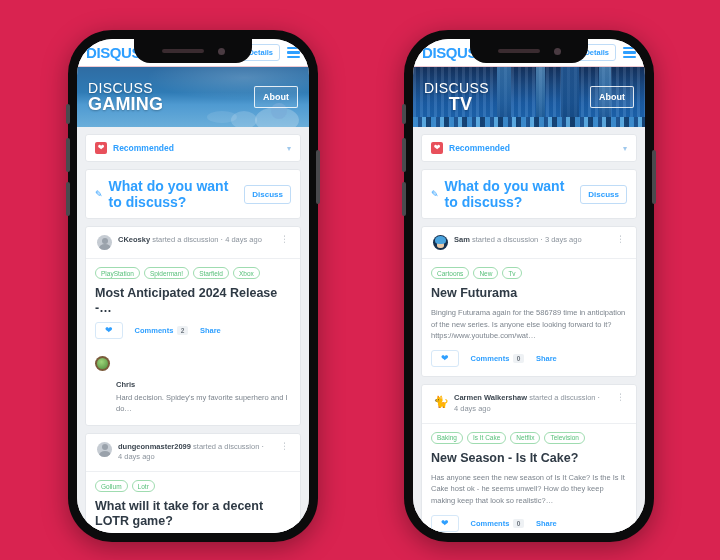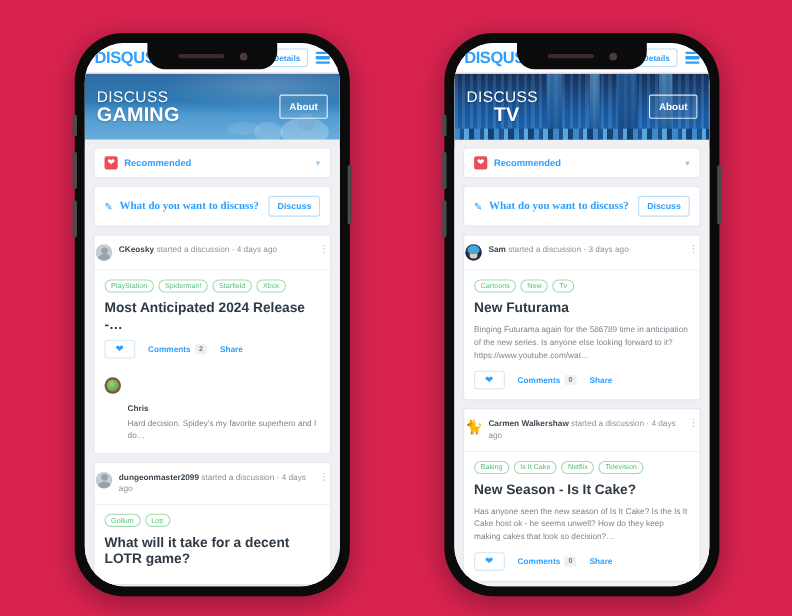--- a/index.html
+++ b/index.html
@@ -118,29 +118,29 @@
     width:12px;height:12px;border-radius:2px;background:#e8505b;
     display:flex;align-items:center;justify-content:center;
   }
   .heart-badge span{color:#fff;font-size:8px;line-height:1;}
   .rec-label{color:#2e9fff;font-size:8.5px;font-weight:bold;}
   .caret{color:#9fc8ec;font-size:8px;}
 
   .composer{display:flex;align-items:center;justify-content:space-between;padding:8px 9px;}
   .composer-left{display:flex;align-items:center;gap:6px;}
   .pencil{color:#2e9fff;font-size:9px;}
-  .composer-text{color:#2e9fff;font-size:10px;font-weight:bold;font-family:Liberation Serif, serif;}
+  .composer-text{color:#2e9fff;font-size:14px;font-weight:bold;}
   .discuss-btn{
     border:1px solid #bfdcf7;border-radius:3px;color:#2e9fff;
     font-size:8px;font-weight:bold;padding:4px 7px;
   }
 
   .post-head{
     display:flex;align-items:flex-start;gap:6px;
-    padding:8px 1px;border-bottom:1px solid #edeff2;
+    padding:8px 11px;border-bottom:1px solid #edeff2;
   }
   .avatar{width:15px;height:15px;border-radius:50%;flex:0 0 15px;
     background:#c6ccd3;position:relative;overflow:hidden;}
   .avatar.generic::after{content:"";position:absolute;left:50%;top:2.5px;
     transform:translateX(-50%);width:6px;height:6px;border-radius:50%;background:#9aa2ab;}
   .avatar.generic::before{content:"";position:absolute;left:50%;bottom:-3px;
     transform:translateX(-50%);width:12px;height:9px;border-radius:50% 50% 0 0;background:#9aa2ab;}
   .avatar.chris{background:#7a5a3a;}
   .avatar.chris::after{content:"";position:absolute;inset:2px;border-radius:50%;
     background:radial-gradient(circle at 40% 35%,#9ed47a,#4d8a3a);}
@@ -409,21 +409,21 @@
             <div class="dots">⋮</div>
           </div>
           <div class="post-body">
             <div class="tags">
               <span class="tag">Baking</span>
               <span class="tag">Is It Cake</span>
               <span class="tag">Netflix</span>
               <span class="tag">Television</span>
             </div>
             <h2 class="post-title">New Season - Is It Cake?</h2>
-            <p class="post-text">Has anyone seen the new season of Is It Cake? Is the Is It Cake host ok - he seems unwell? How do they keep making cakes that look so decision?…</p>
+            <p class="post-text">Has anyone seen the new season of Is It Cake? Is the Is It Cake host ok - he seems unwell? How do they keep making keep that look so realistic?…</p>
             <div class="actions">
               <div class="like-btn">❤</div>
               <div class="act">
                 <span>Comments</span>
                 <span class="count">0</span>
               </div>
               <div class="act">Share</div>
             </div>
           </div>
         </div>

